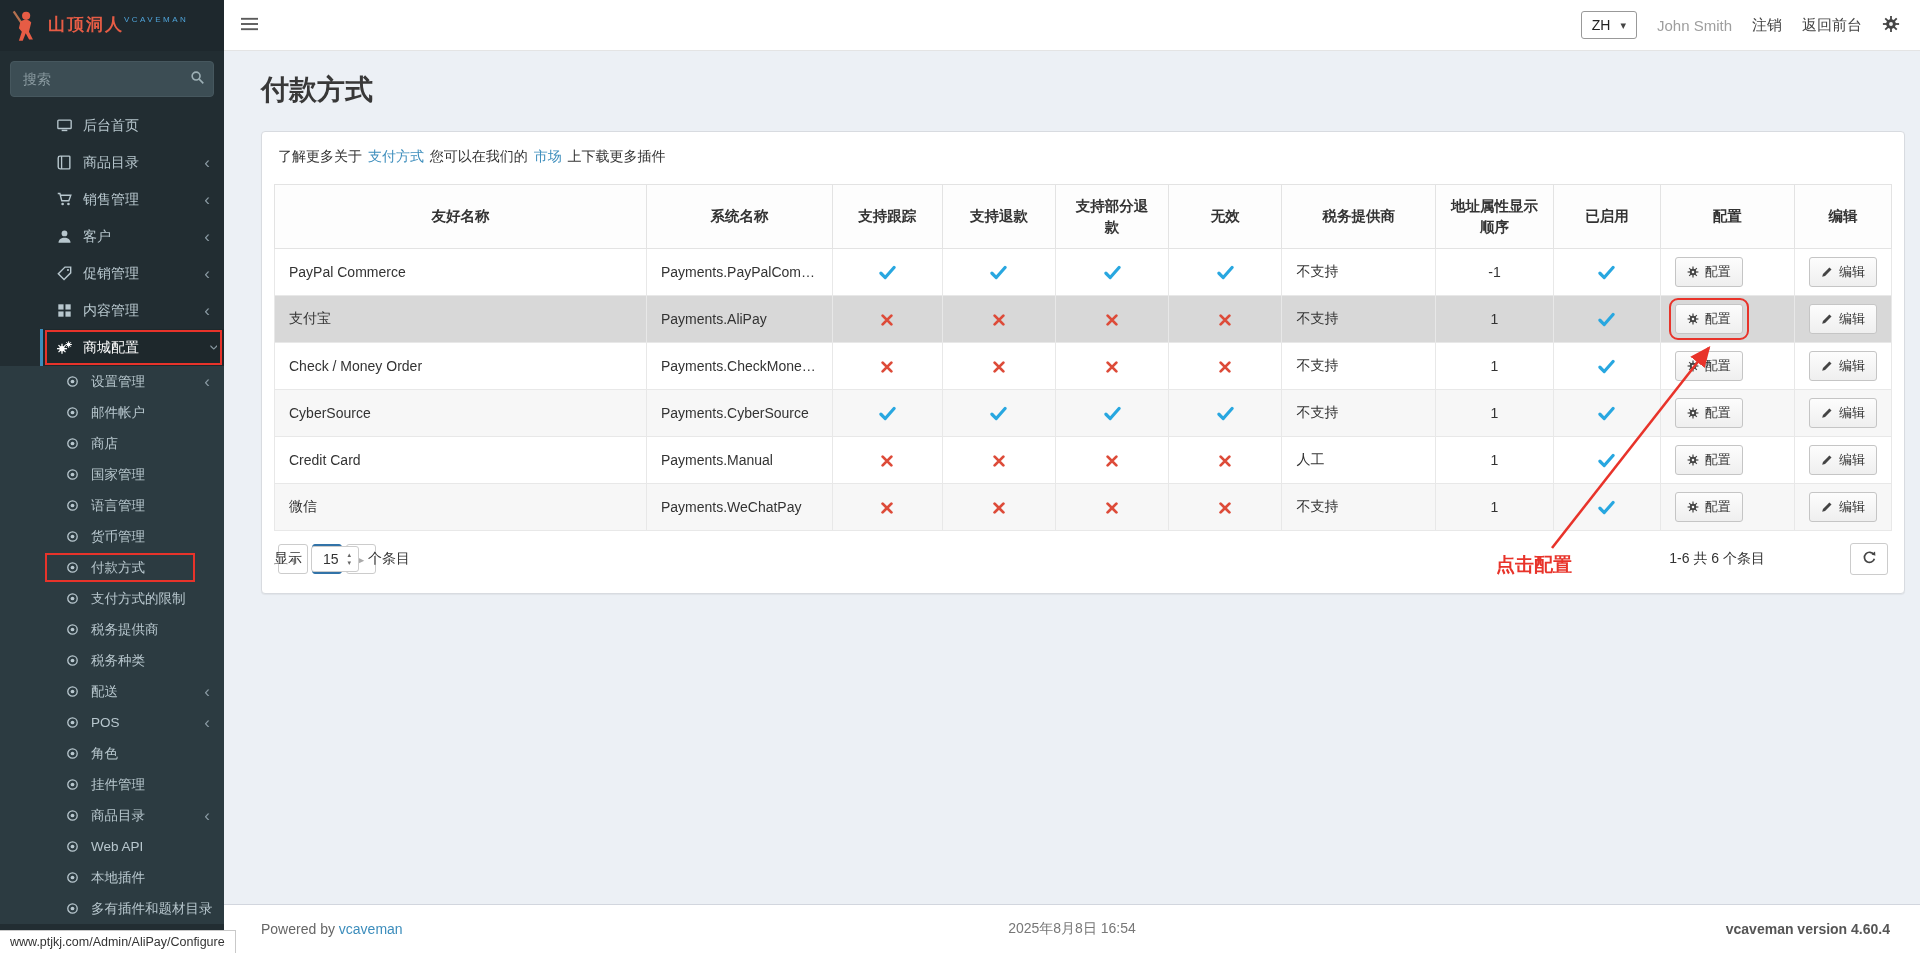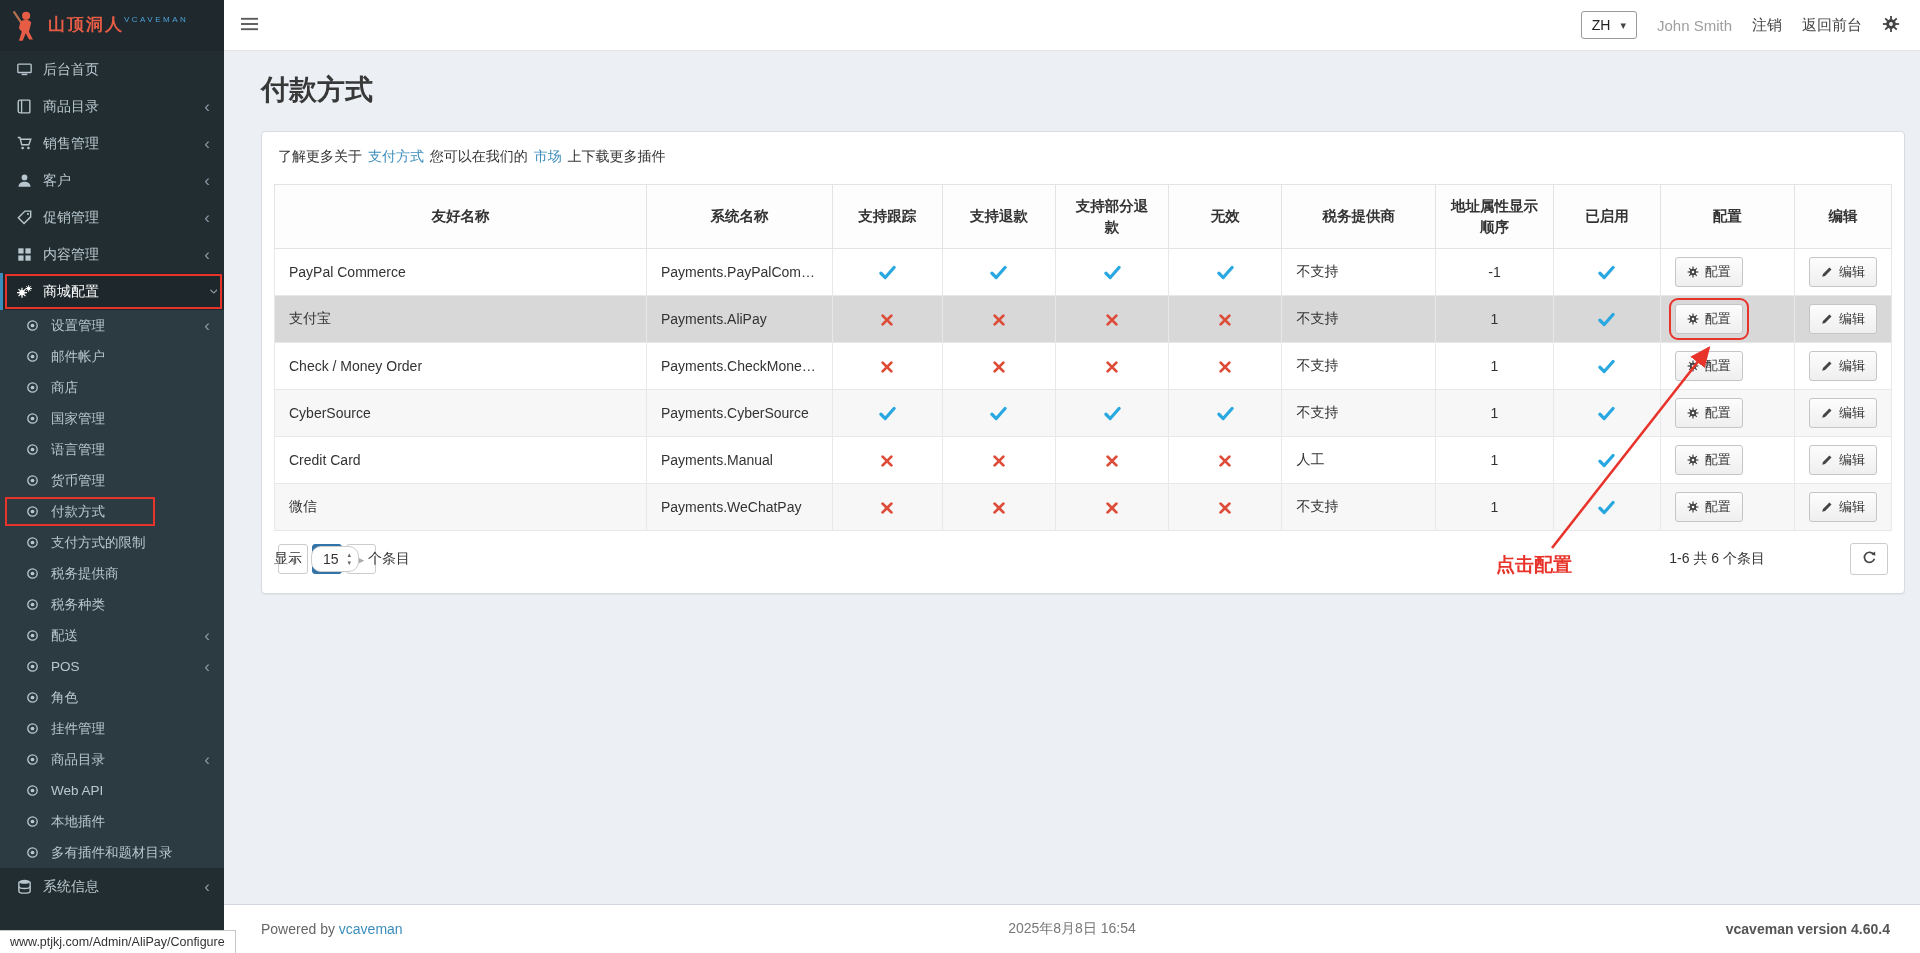--- a/index.html
+++ b/index.html
@@ -18,21 +18,21 @@
   .brand-title { color: #e65c45; font-weight: bold; font-size: 17px; letter-spacing: 2px; }
   .brand-sub { color: #4fa3d8; font-size: 8px; letter-spacing: 2.5px; }
 
   .sidebar-search { margin: 10px; height: 36px; background: #3c4d54; border: 1px solid #46575e; border-radius: 4px; display: flex; align-items: center; padding: 0 4px 0 12px; flex-shrink: 0; }
   .search-input { flex: 1; background: transparent; border: none; outline: none; color: #ccc; font-size: 14px; min-width: 0; font-family: inherit; }
   .search-input::placeholder { color: #8a9aa0; }
   .search-btn { background: none; border: none; color: #9db0b6; display: flex; align-items: center; padding: 4px; }
   .search-btn svg { width: 15px; height: 15px; }
 
   .menu { flex: 1; overflow: hidden; }
-  .side-item { display: flex; align-items: center; height: 37px; padding: 0 10px 0 14px; color: #b8c7ce; font-size: 14px; position: relative; }
+  .side-item { display: flex; align-items: center; height: 37px; padding: 0 10px 0 14px; color: #b8c7ce; font-size: 14px; position: relative; margin-left: 40px; }
   .side-item .icon { width: 21px; margin-right: 8px; display: inline-flex; justify-content: center; flex-shrink: 0; }
   .side-item .icon svg { width: 15px; height: 15px; display: block; }
   .side-item.active { color: #fff; background: #1e282c; border-left: 3px solid var(--accent); padding-left: 11px; }
   .side-label { white-space: nowrap; overflow: hidden; text-overflow: ellipsis; }
   .chev { margin-left: auto; color: #8a9aa3; font-size: 17px; line-height: 1; padding-right: 4px; }
   .chev.down { transform: rotate(-90deg); padding-right: 0; padding-top: 4px; }
   .submenu { background: #2c3b41; }
   .side-item.sub { height: 31px; font-size: 13.5px; padding-left: 22px; }
   .side-item.sub .icon svg { width: 13px; height: 13px; }
   .red-box { position: absolute; left: 2px; right: 2px; top: 1px; bottom: 1px; border: 2px solid var(--annot); pointer-events: none; }
@@ -71,21 +71,21 @@
   .grid-btn { display: inline-flex; align-items: center; gap: 6px; background: linear-gradient(#fdfdfd, #efefef); border: 1px solid #c5c5c5; border-radius: 3px; padding: 5px 11px; font-size: 13px; color: #333; }
   .grid-btn .icon { display: inline-flex; color: #444; }
   .grid-btn .icon svg { width: 12px; height: 12px; }
   .btn-annotated { outline: 2.5px solid var(--annot); outline-offset: 4px; }
 
   .pager { display: flex; align-items: center; padding: 12px 4px 4px; position: relative; }
   .pager-left { display: flex; align-items: center; gap: 4px; }
   .pg-btn { width: 30px; height: 30px; border: 1px solid #ccc; background: #fff; border-radius: 3px; display: flex; align-items: center; justify-content: center; color: #aaa; font-size: 13px; }
   .pg-btn.current { background: #3273a8; border-color: #3273a8; color: #fff; font-size: 14px; }
   .pager-center { position: absolute; left: 0; right: 0; display: flex; align-items: center; gap: 9px; font-size: 14px; color: #333; pointer-events: none; }
-  .size-select { pointer-events: auto; border: 1px solid #ccc; border-radius: 10px; background: #fff; padding: 4px 7px 4px 11px; display: flex; align-items: center; gap: 9px; cursor: pointer; }
+  .size-select { pointer-events: auto; border: 1px solid #ccc; border-radius: 3px; background: #fff; padding: 4px 7px 4px 11px; display: flex; align-items: center; gap: 9px; cursor: pointer; }
   .spin { display: flex; flex-direction: column; font-size: 7px; color: #666; line-height: 1.1; }
   .pager-right { margin-left: auto; display: flex; align-items: center; gap: 85px; font-size: 14px; color: #333; z-index: 1; }
   .refresh-btn { width: 38px; height: 32px; border: 1px solid #ccc; background: #fff; border-radius: 3px; display: flex; align-items: center; justify-content: center; color: #444; }
   .refresh-btn svg { width: 15px; height: 15px; }
 
   
   .footer { height: 49px; flex-shrink: 0; background: #fff; border-top: 1px solid #d2d6de; display: flex; align-items: center; padding: 0 30px 0 37px; font-size: 14px; color: #666; position: relative; }
   .footer a { color: var(--accent); }
   .footer-center { position: absolute; left: 0; right: 0; text-align: center; color: #777; }
   .footer-right { margin-left: auto; font-weight: bold; color: #555; z-index: 1; }
@@ -106,20 +106,29 @@
           <svg viewBox="0 0 26 30">
             <line x1="3" y1="2" x2="11" y2="14" stroke="#b5714f" stroke-width="2"></line>
             <circle cx="14" cy="6" r="3.6" fill="#e65c45"></circle>
             <path d="M9 11c4-2.5 8-1.5 9.5 1l-2 8 3.5 7h-3.4l-3-5.5L11 28H7.6l2.6-8-2.6-3z" fill="#e65c45"></path>
           </svg>
         </span>
       <span class="logo-text">
         <span class="brand-title">山顶洞人</span>
         <span class="brand-sub">VCAVEMAN</span>
       </span>
+    </div>
+    <div class="sidebar-search">
+      <input class="search-input" placeholder="搜索" style="">
+      <button class="search-btn">
+          <span><svg viewBox="0 0 16 16">
+              <circle cx="6.5" cy="6.5" r="4.2" fill="none" stroke="currentColor" stroke-width="1.7"></circle>
+              <line x1="9.8" y1="9.8" x2="14.2" y2="14.2" stroke="currentColor" stroke-width="1.7"></line>
+            </svg></span>
+        </button>
     </div>
     <nav class="menu" id="sidebar-menu">
         <a class="side-item">
           <span class="icon ">
             <svg viewBox="0 0 18 16">
               <rect x="1" y="1.6" width="16" height="10" rx="1" fill="none" stroke="currentColor" stroke-width="1.6"></rect>
               <rect x="5.6" y="13" width="6.8" height="1.8" fill="currentColor"></rect>
             </svg>
           </span>
           <span class="side-label">后台首页</span>

